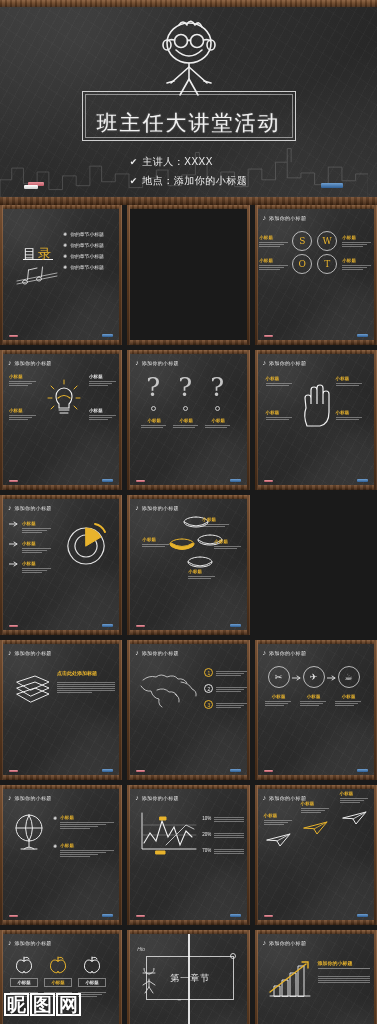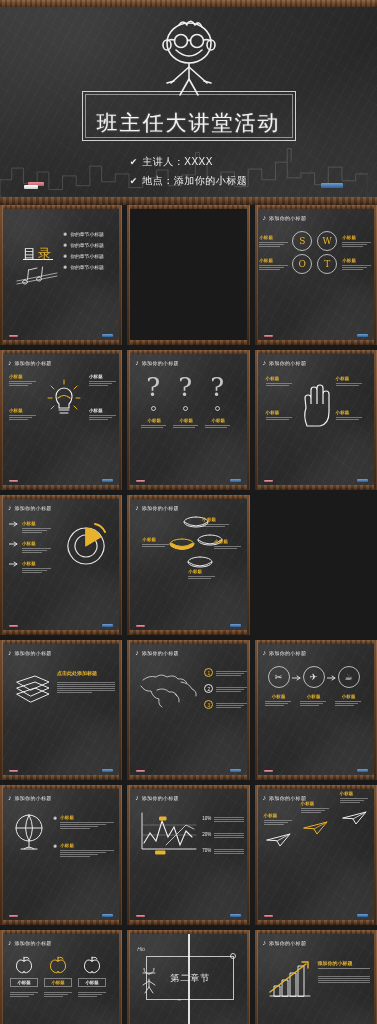--- a/index.html
+++ b/index.html
@@ -912,21 +912,21 @@
         <div class="cell">
           <div class="tframe">
             <div class="wtop wood"></div>
             <div class="wl wood"></div>
             <div class="wr wood"></div>
           </div>
           <div class="tboard board">
             <div class="sect-frame">
               <div class="sect-knob"></div>
             </div>
-            <div class="sect-text" style="left: 60px; top: 44px;">第二章节</div>
+            <div class="sect-text" style="left: 60px; top: 44px;">第一章节</div>
             <svg width="22" height="26" viewBox="0 0 22 26" style="position: absolute; left: 8px; top: 34px;">
               <path d="M11 6 a5 5 0 1 1 .01 0 M11 11 L11 19 M11 13 L5 17 M11 13 L17 17 M11 19 L7 25 M11 19 L15 25 M5 5 L17 5" stroke="#dcdcdc" stroke-width="0.9" fill="none" stroke-linecap="round"></path>
             </svg>
             <div style="position: absolute; left: 46px; top: 62px; font-size: 6px; color: rgb(216, 216, 216);">＝</div>
             <div style="position: absolute; left: 7px; top: 12px; font-size: 5px; color: rgb(205, 205, 205); font-style: italic;">Hto</div>
           </div>
         </div>
         <div class="cell">
           <div class="tframe">
             <div class="wtop wood"></div>
@@ -954,13 +954,16 @@
               <i style="width: 100%;"></i>
               <i style="width: 100%;"></i>
               <i style="width: 100%;"></i>
             </div>
           </div>
         </div>
       </div>
     </div>
 
   <div class="wm-divider"></div>
+  <div id="wm-logo">
+    <b>昵</b><b>图</b><b>网</b>
+  </div>
 </div>
 
 </body></html>

